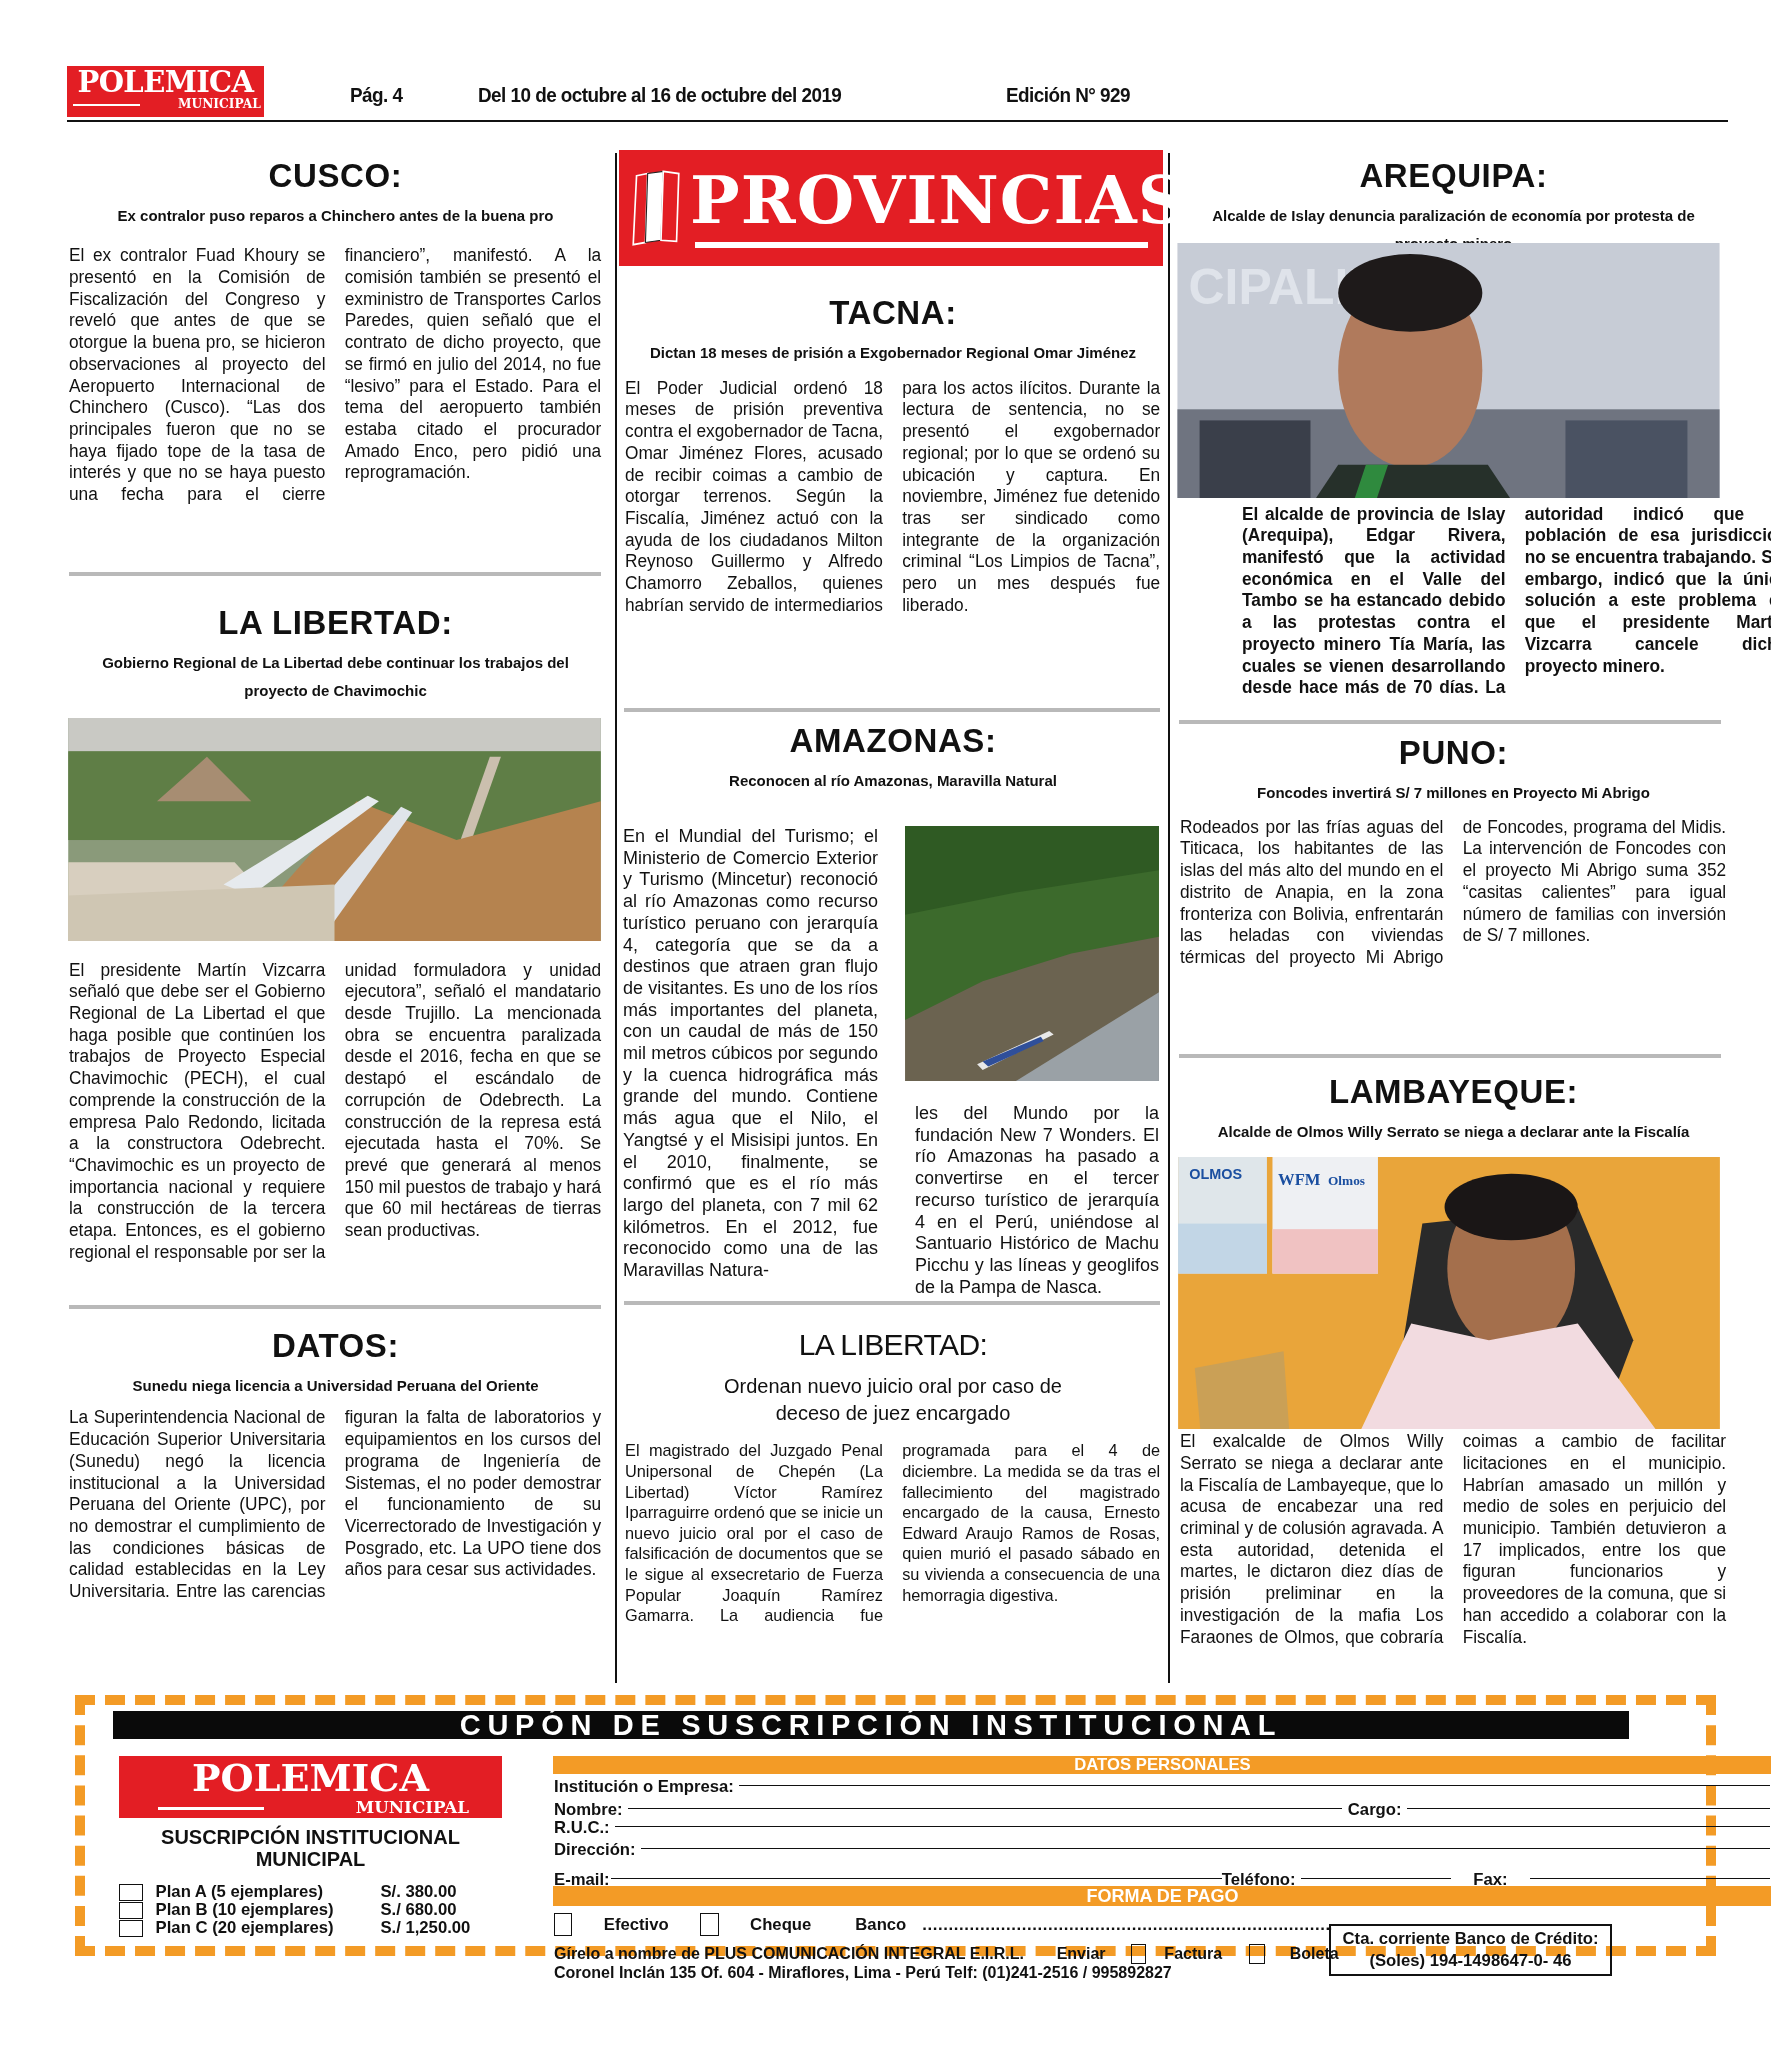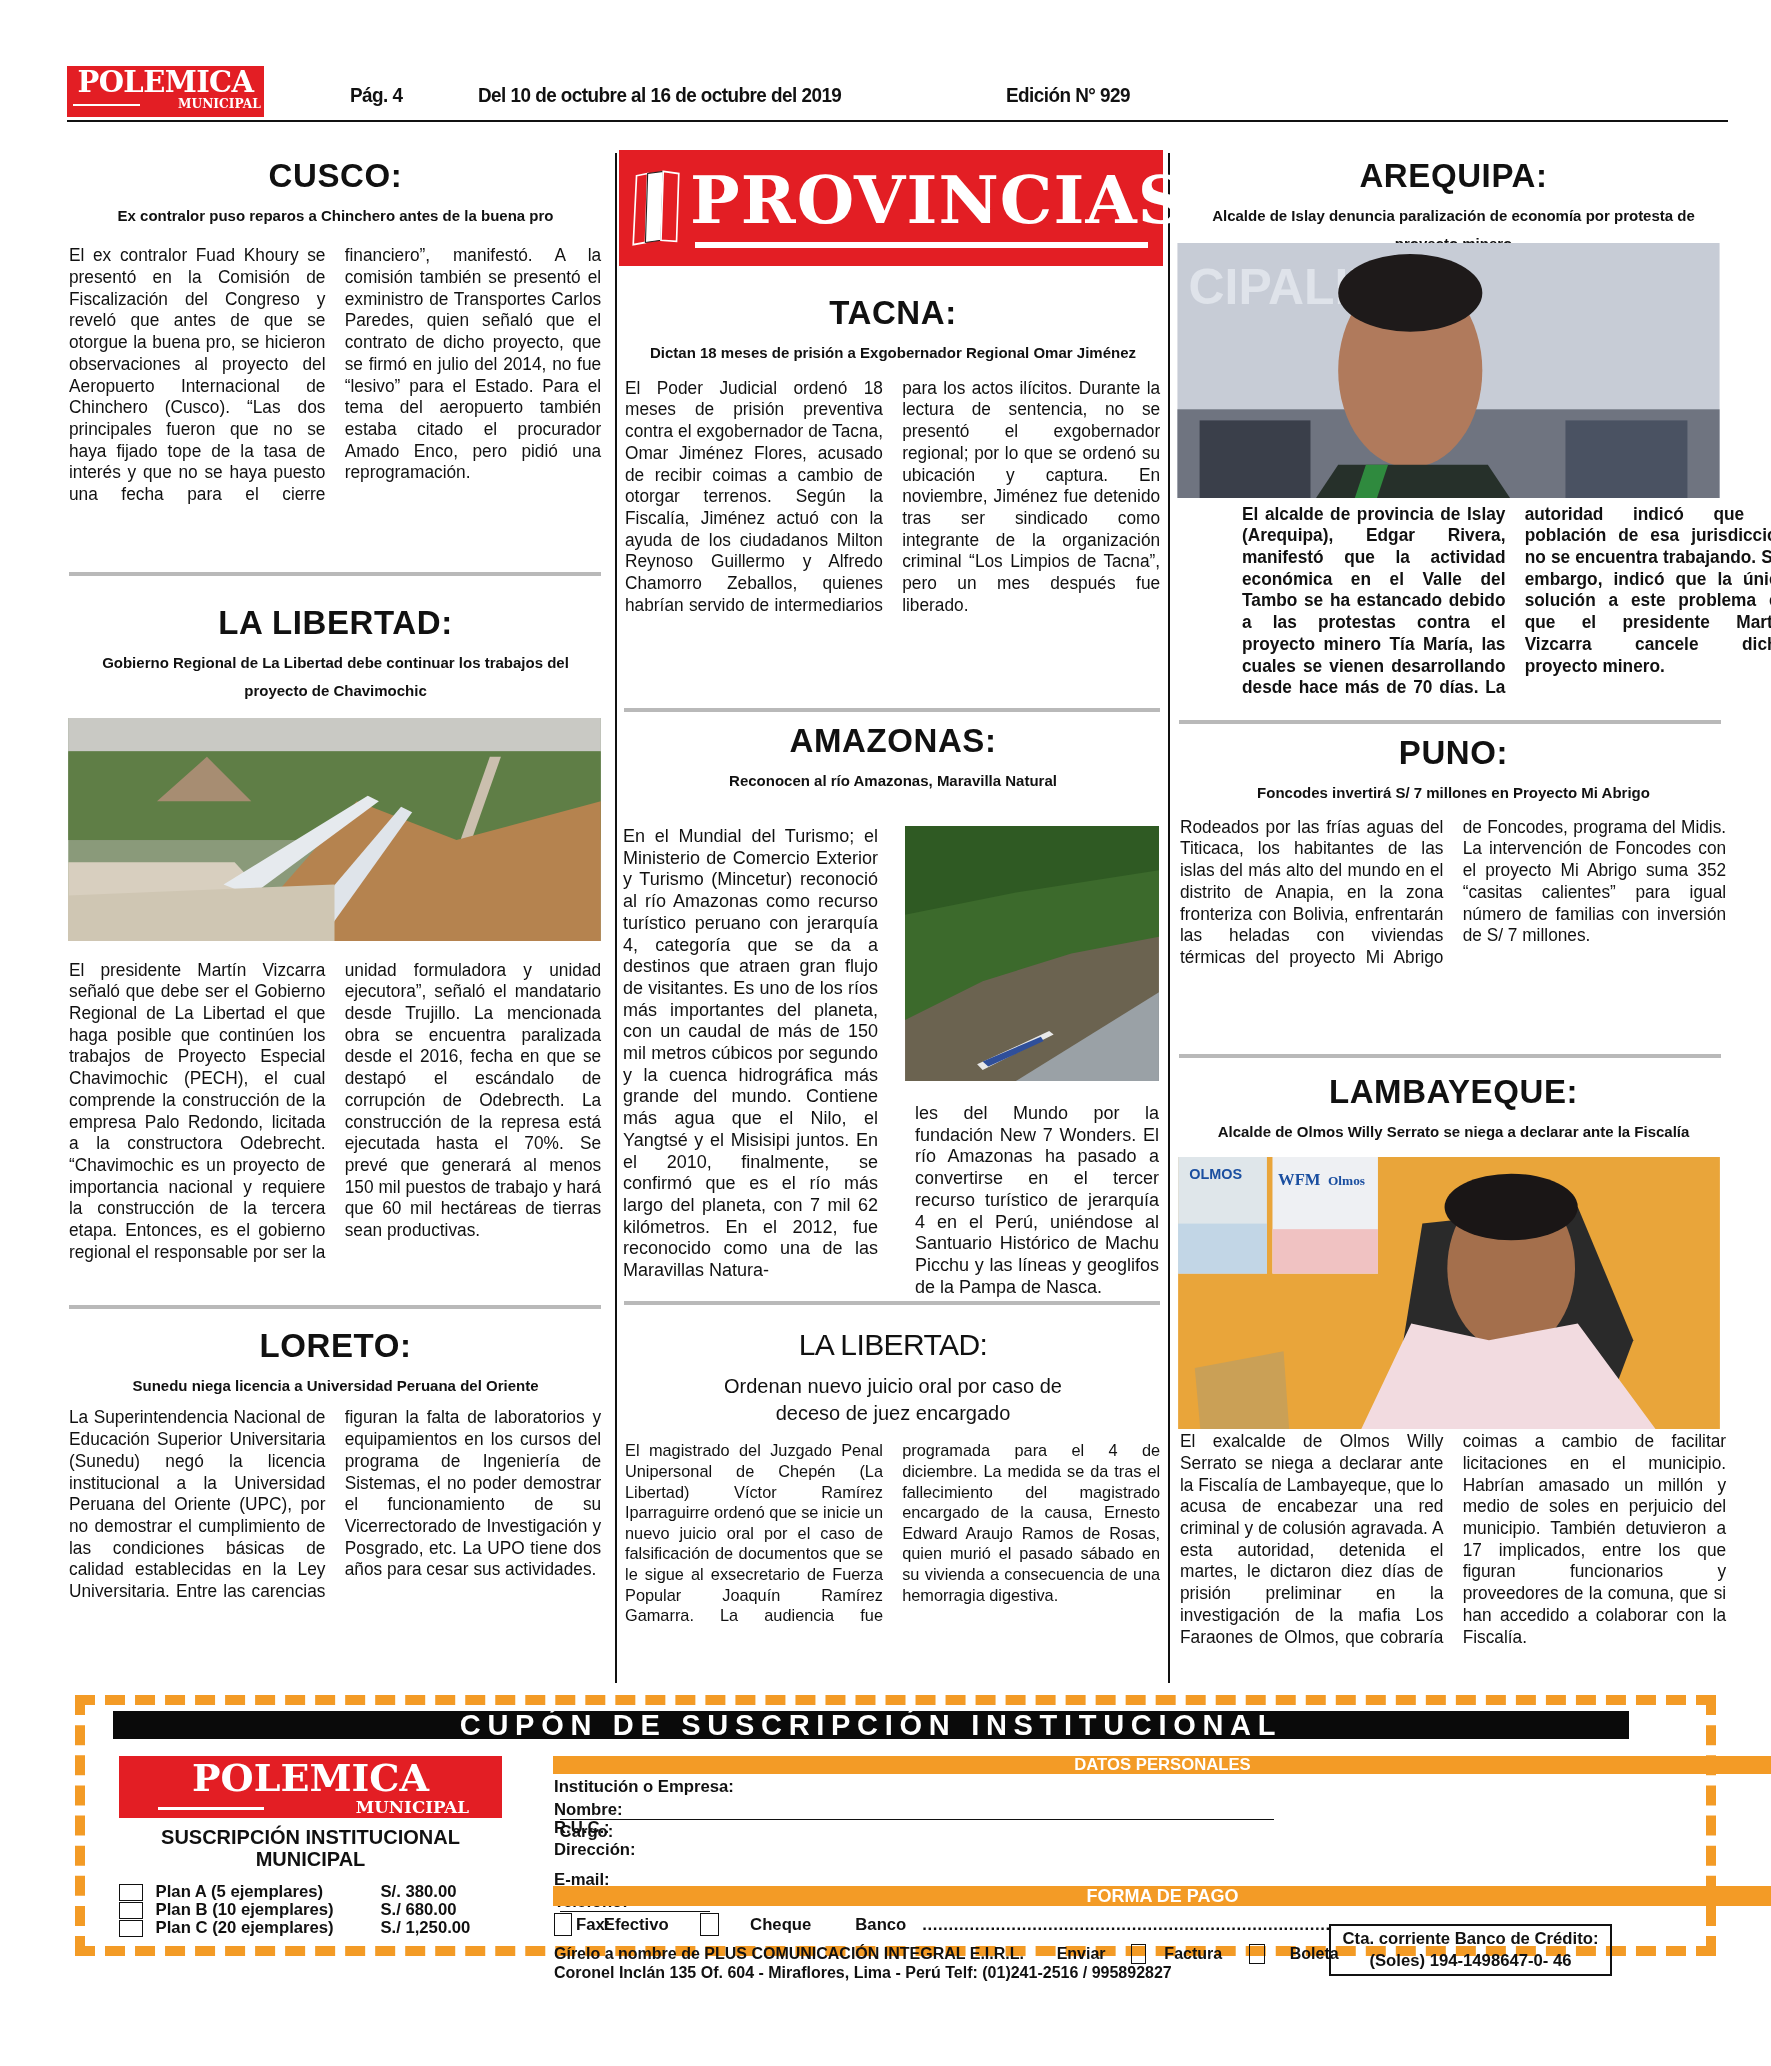--- a/index.html
+++ b/index.html
@@ -39,21 +39,21 @@
   .c-logo .l1 { font-family: "DejaVu Serif", serif; font-weight: bold; font-size: 38px; line-height: 43px; }
   .c-logo .l2 { position: relative; font-family: "DejaVu Serif", serif; font-weight: bold; font-size: 16.7px; line-height: 16.7px; text-align: right; padding-right: 33px; }
   .c-logo .l2::before { content: ""; position: absolute; left: 39px; top: 7.8px; width: 106px; height: 2.8px; background: #fff; }
   .c-sub { position: absolute; left: 34px; top: 121px; width: 383px; text-align: center; font-weight: bold; font-size: 20px; line-height: 22px; }
   .plans { position: absolute; left: 34px; top: 178px; }
   .plan { display: flex; align-items: flex-end; font-weight: bold; font-size: 16.7px; line-height: 18px; height: 18px; }
   .box { display: inline-block; width: 24.4px; height: 16.7px; border: 1.7px solid #111; margin-right: 12.2px; }
   .plan .price { margin-left: 7.8px; }
 
   .orange-bar { position: absolute; background: #f39b26; color: #fff; font-weight: bold; text-align: center; }
-  .field-row { position: absolute; display: flex; align-items: flex-start; font-weight: bold; font-size: 16.7px; line-height: 18px; flex-direction: column; }
+  .field-row { position: absolute; display: flex; align-items: center; font-weight: bold; font-size: 16.7px; line-height: 18px; }
   .line { border-bottom: 1.7px solid #111; height: 0; margin-left: 5.6px; margin-bottom: 3.3px; }
   .pay-row { position: absolute; display: flex; align-items: center; font-weight: bold; font-size: 16.7px; gap: 16px; }
   .pay-row .cb { display: inline-block; width: 20px; height: 23px; border: 1.7px solid #111; margin-right: 15.6px; }
   .dots { letter-spacing: 0.6px; overflow: hidden; white-space: nowrap; }
   .bank-box { position: absolute; border: 2.2px solid #111; text-align: center; font-weight: bold; font-size: 16.7px; line-height: 22px; padding: 2.2px 3.3px; }
 </style>
 </head>
 <body>
 
 <div class="masthead">
@@ -93,21 +93,21 @@
     <polygon points="430,360 600,160 620,170 470,380" fill="#dfe4ea"></polygon>
     <polygon points="0,320 480,300 480,402 0,402" fill="#cfc6b3"></polygon>
   </svg>
 </div>
 <div class="article" style="left:69px; top:944px; width:533px;">
   <div class="body" style="margin-top:15.6px;">El presidente Martín Vizcarra señaló que debe ser el Gobierno Regional de La Libertad el que haga posible que continúen los trabajos de Proyecto Especial Chavimochic (PECH), el cual comprende la construcción de la empresa Palo Redondo, licitada a la constructora Odebrecht. “Chavimochic es un proyecto de importancia nacional y requiere la construcción de la tercera etapa. Entonces, es el gobierno regional el responsable por ser la unidad formuladora y unidad ejecutora”, señaló el mandatario desde Trujillo. La mencionada obra se encuentra paralizada desde el 2016, fecha en que se destapó el escándalo de corrupción de Odebrecth. La construcción de la represa está ejecutada hasta el 70%. Se prevé que generará al menos 150 mil puestos de trabajo y hará que 60 mil hectáreas de tierras sean productivas.</div>
 </div>
 <div class="hsep" style="left:69px; top:1305px; width:532px;"></div>
 
 <div class="article" style="left:69px; top:1326px; width:533px;">
-  <div class="region">LORETO:</div>
+  <div class="region">DATOS:</div>
   <div class="headline">Sunedu niega licencia a Universidad Peruana del Oriente</div>
   <div class="body" style="margin-top:7.8px;">La Superintendencia Nacional de Educación Superior Universitaria (Sunedu) negó la licencia institucional a la Universidad Peruana del Oriente (UPC), por no demostrar el cumplimiento de las condiciones básicas de calidad establecidas en la Ley Universitaria. Entre las carencias figuran la falta de laboratorios y equipamientos en los cursos del programa de Ingeniería de Sistemas, el no poder demostrar el funcionamiento de su Vicerrectorado de Investigación y Posgrado, etc. La UPO tiene dos años para cesar sus actividades.</div>
 </div>
 
 <div class="prov-banner">
   <svg class="prov-flag" viewBox="0 0 90 136">
     <polygon points="10,10 30,6 26,130 4,134" fill="#e31e24" stroke="#fff" stroke-width="3"></polygon>
     <polygon points="30,6 58,2 54,126 26,130" fill="#ffffff" stroke="#222" stroke-width="2"></polygon>
     <polygon points="58,2 86,6 82,128 54,126" fill="#e31e24" stroke="#fff" stroke-width="3"></polygon>
   </svg>

